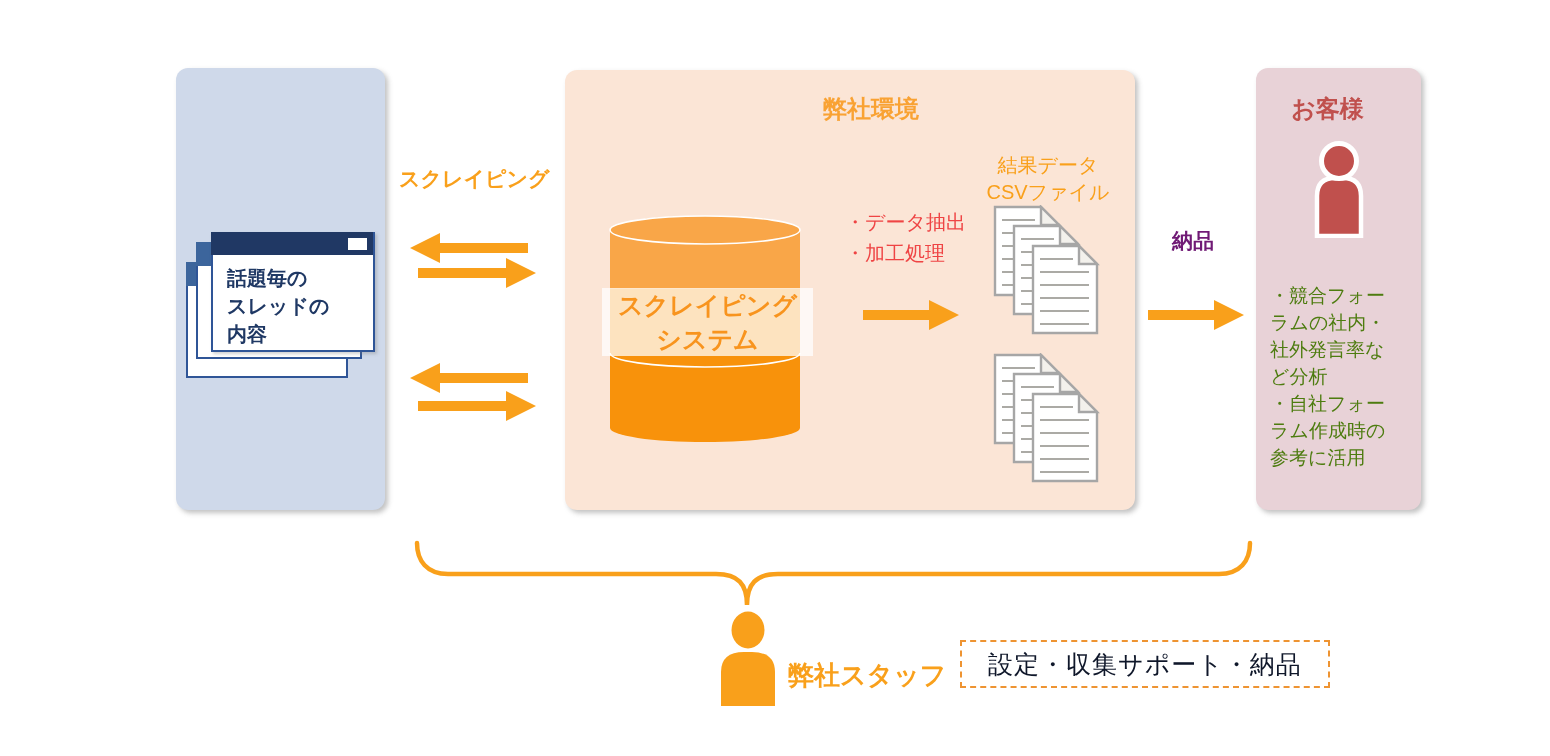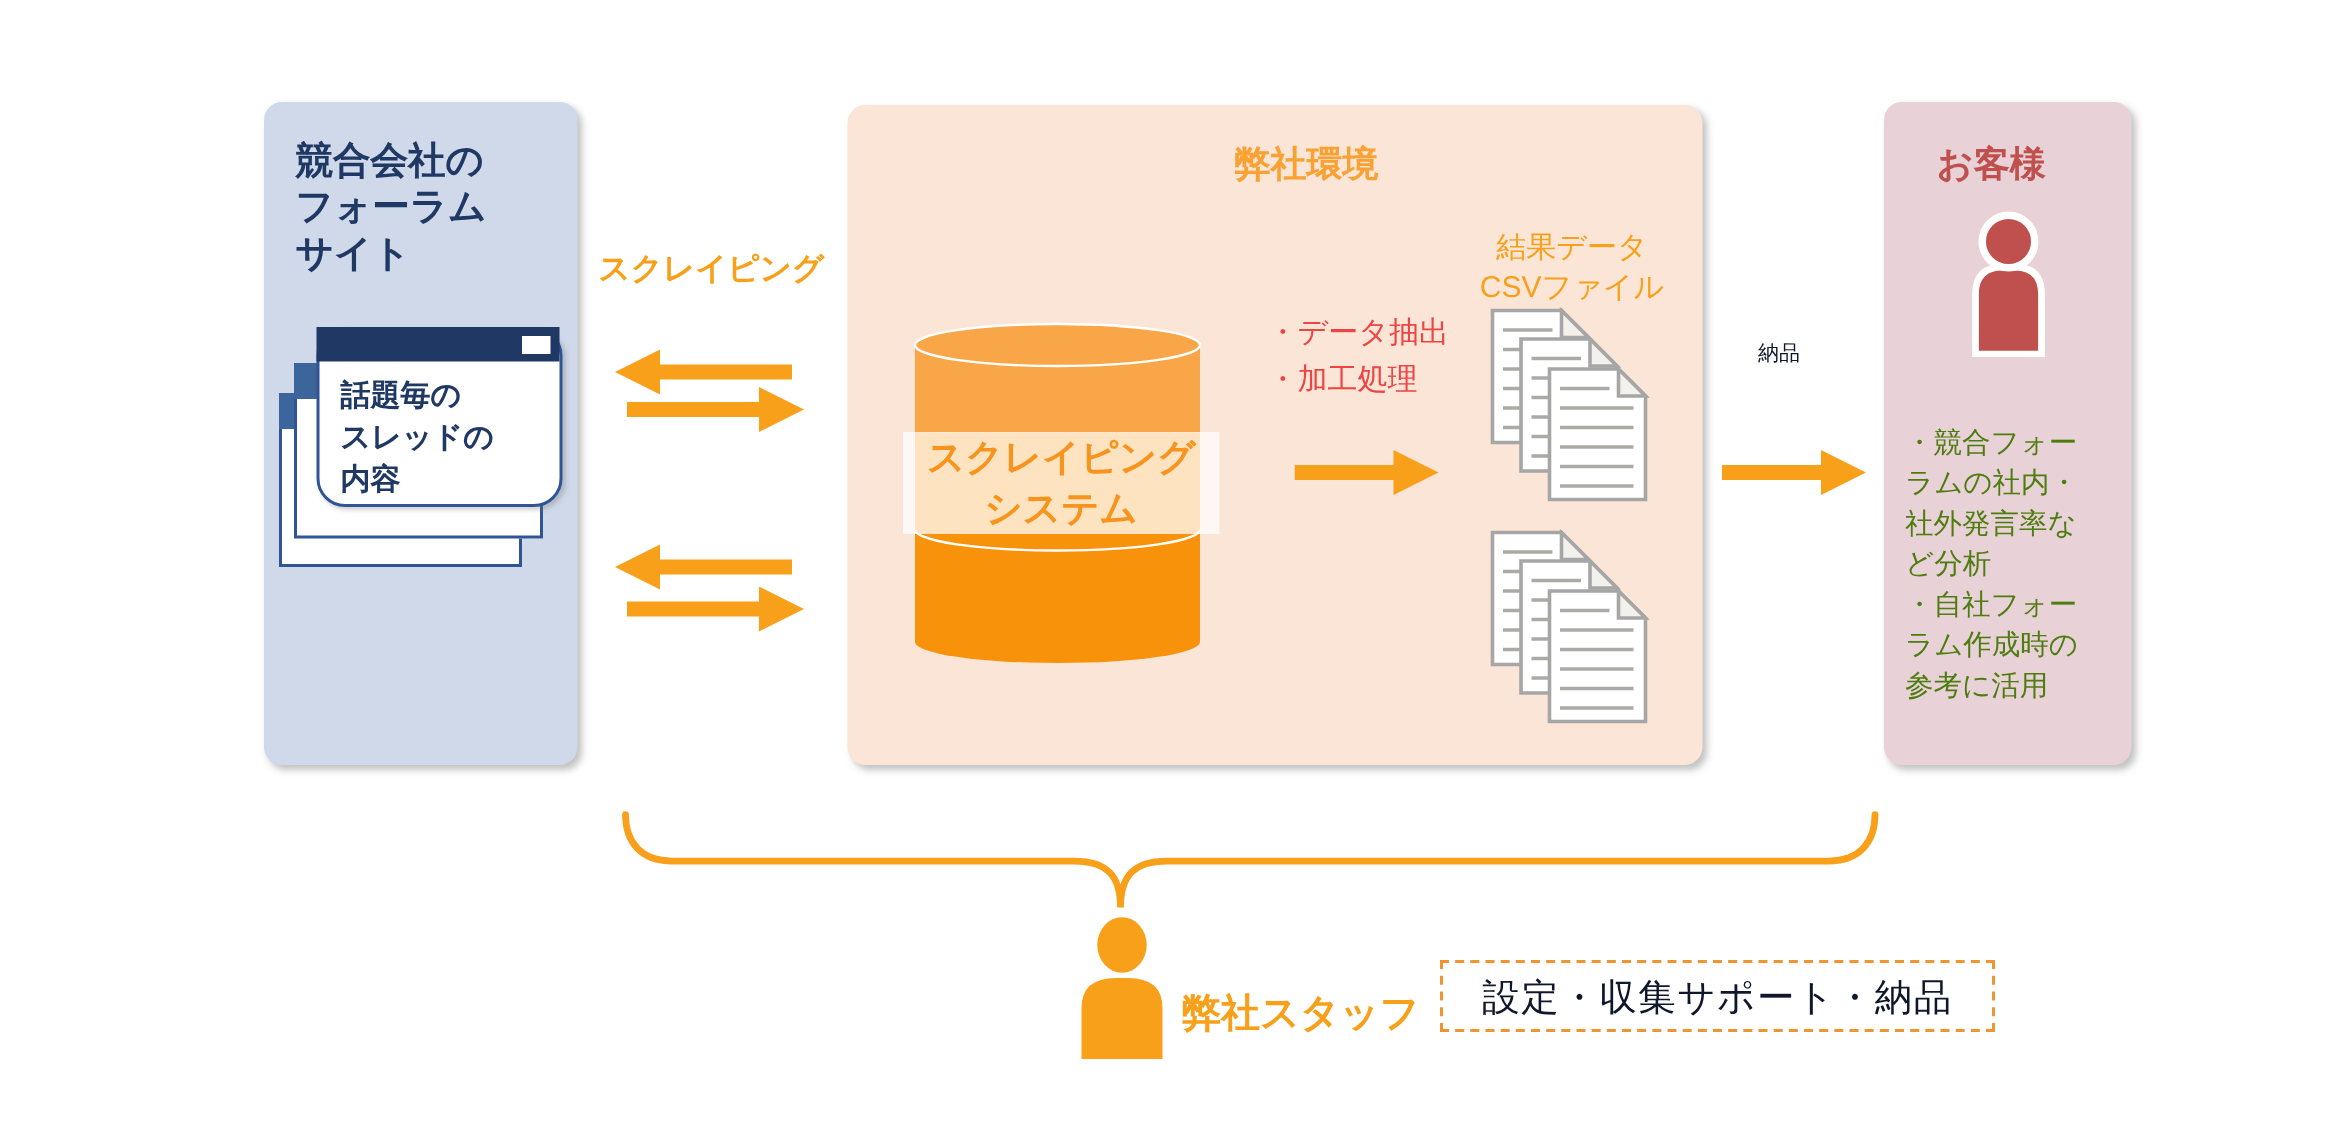--- a/index.html
+++ b/index.html
@@ -14,49 +14,46 @@
   .panel-peach{left:565px;top:70px;width:570px;height:440px;background:#FBE5D6;}
   .panel-pink{left:1256px;top:68px;width:165px;height:442px;background:#E8D2D7;}
 
   .src-title{left:197px;top:92px;width:180px;font-size:25px;font-weight:bold;color:#1F3864;line-height:31px;}
   .mid-title{left:565px;top:93px;width:570px;text-align:center;font-size:24px;font-weight:bold;color:#F9A233;padding-left:21px;}
   .cust-title{left:1256px;top:93px;width:143px;text-align:center;font-size:24px;font-weight:bold;color:#C0504D;}
 
   
   .win{position:absolute;background:#ffffff;border:2px solid #2F5597;}
   .win-corner{position:absolute;left:-2px;top:-2px;width:16px;height:24px;background:#3C659C;}
-  .win-front{left:211px;top:218px;width:160px;height:116px;box-shadow:2px 2px 3px rgba(120,120,120,0.35);border-radius:19px;}
+  .win-front{left:211px;top:232px;width:160px;height:116px;box-shadow:2px 2px 3px rgba(120,120,120,0.35);}
   .win-titlebar{position:absolute;left:-2px;top:-2px;width:162px;height:23px;background:#203864;}
   .win-btn{position:absolute;right:6px;top:6px;width:19px;height:12px;background:#ffffff;}
   .win-text{position:absolute;left:14px;top:30px;font-size:20px;font-weight:bold;color:#1F3864;line-height:28px;}
 
   .scrape-label{left:399px;top:165px;width:160px;font-size:21px;font-weight:bold;color:#F9A01B;}
-  .deliver-label{left:1172px;top:227px;width:80px;font-size:14px;font-weight:normal;color:#0f172a;}
+  .deliver-label{left:1172px;top:227px;width:80px;font-size:21px;font-weight:bold;color:#701a75;}
 
   .process-notes{left:845px;top:207px;width:150px;font-size:20px;color:#ef4444;line-height:31px;}
   .output-label{left:968px;top:132px;width:160px;text-align:center;font-size:20px;color:#F9A01B;line-height:27px;margin-top:20px;}
 
   .cyl-band-text{left:602px;top:288px;width:211px;height:68px;display:flex;align-items:center;justify-content:center;text-align:center;font-size:25px;font-weight:bold;color:#F8941E;line-height:34px;}
 
   .cust-notes{left:1270px;top:282px;width:142px;font-size:19px;color:#4d7c0f;line-height:27px;}
 
   .staff-label{left:788px;top:646px;width:200px;font-size:26px;font-weight:bold;color:#F9A01B;margin-top:12px;}
   .task-box{left:960px;top:640px;width:366px;height:44px;border:2px dashed #EE9432;display:flex;align-items:center;justify-content:center;font-size:25px;color:#0f172a;letter-spacing:1px;}
 
   svg{display:block;}
 </style>
 </head>
 <body>
 
 <div id="canvas">
 
   <div class="panel panel-blue"></div>
-  <div class="abs src-title pre">競合会社の
-フォーラム
-サイト</div>
 
   <div class="win" style="left:186px;top:262px;width:158px;height:112px;">
     <div class="win-corner"></div>
   </div>
   <div class="win" style="left:196px;top:242px;width:162px;height:113px;">
     <div class="win-corner"></div>
   </div>
   <div class="win win-front">
     <div class="win-titlebar">
       <div class="win-btn"></div>

